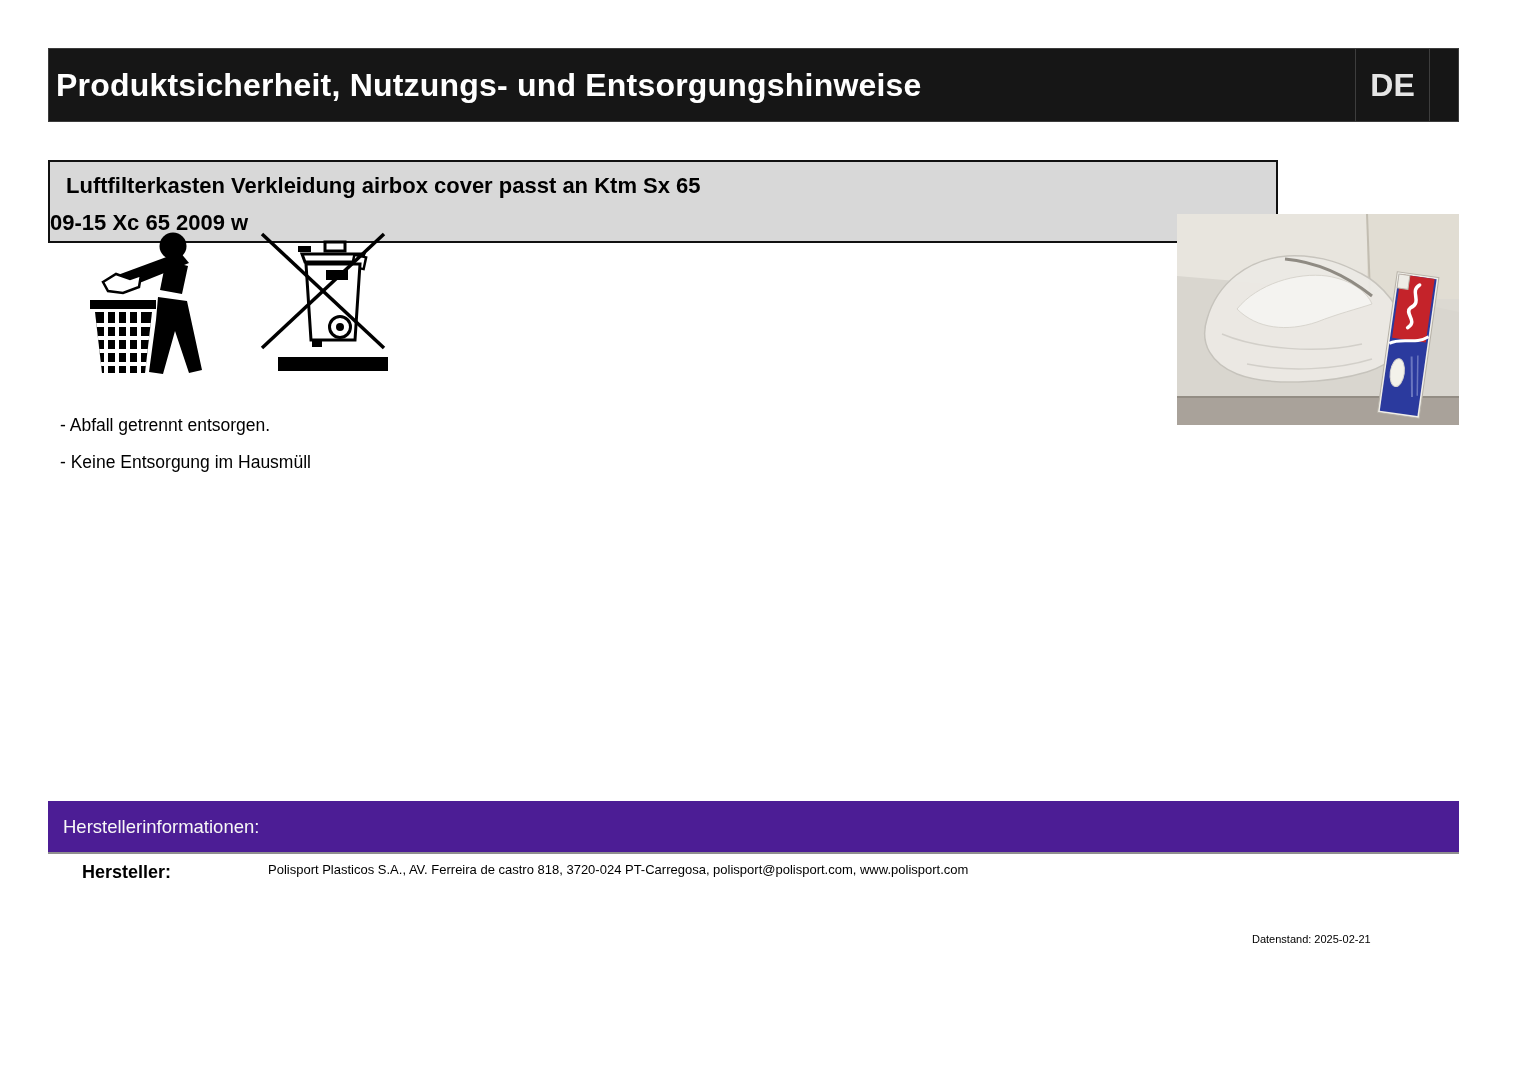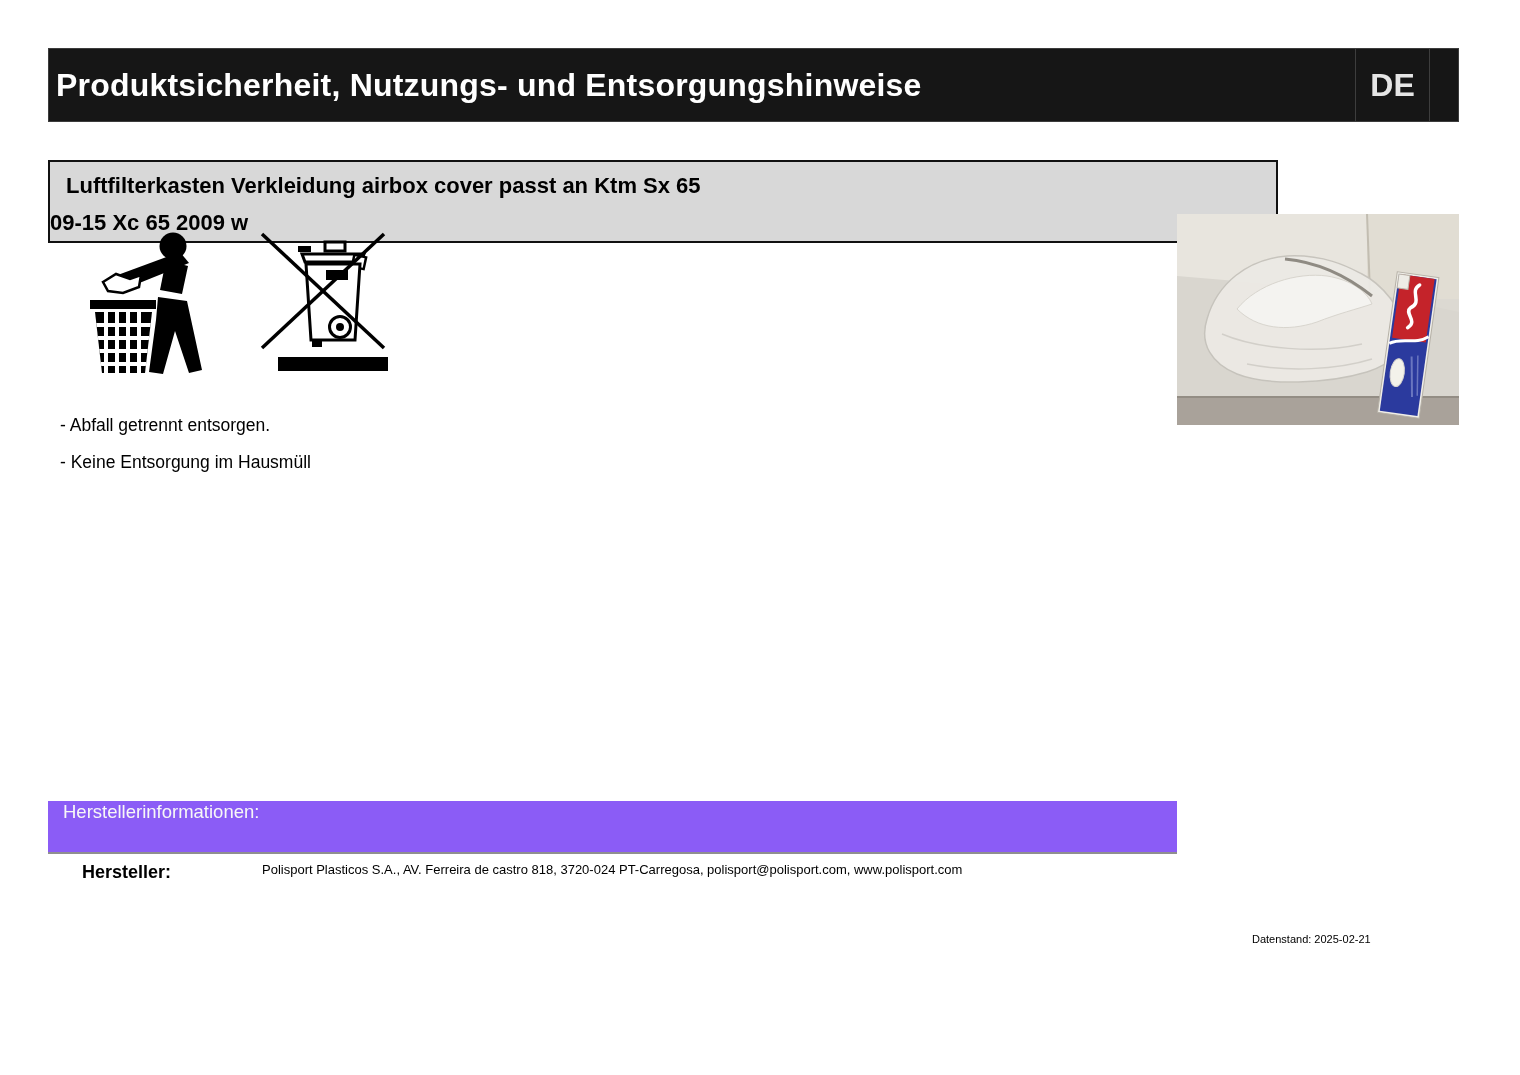--- a/index.html
+++ b/index.html
@@ -55,29 +55,29 @@
   
   .note { left: 60px; font-size: 17.5px; white-space: nowrap; }
   .note-1 { top: 415px; }
   .note-2 { top: 452px; }
 
   
   .photo { left: 1177px; top: 214px; width: 282px; height: 211px; overflow: hidden; }
 
   
   .mfr-bar {
-    left: 48px; top: 801px; width: 1129px; height: 51px;
-    background: #8b5cf6;
+    left: 48px; top: 801px; width: 1411px; height: 51px;
+    background: #4c1d95;
     border-bottom: 2px solid #8f8f8f;
     box-sizing: content-box;
-    display: flex; 
+    display: flex; align-items: center;
   }
   .mfr-bar .mfr-heading { color: #f7f7f7; font-size: 18.5px; padding-left: 15px; }
   .mfr-label { left: 82px;  top: 862px; font-size: 18px; font-weight: bold; }
-  .mfr-value { left: 262px; top: 862px; font-size: 13px; white-space: nowrap; }
+  .mfr-value { left: 268px; top: 862px; font-size: 13px; white-space: nowrap; }
 
   
   .data-status { left: 1252px; top: 933px; font-size: 11px; white-space: nowrap; }
 </style>
 </head>
 <body>
 
 <div class="page">
 
   <div class="abs title-bar">

